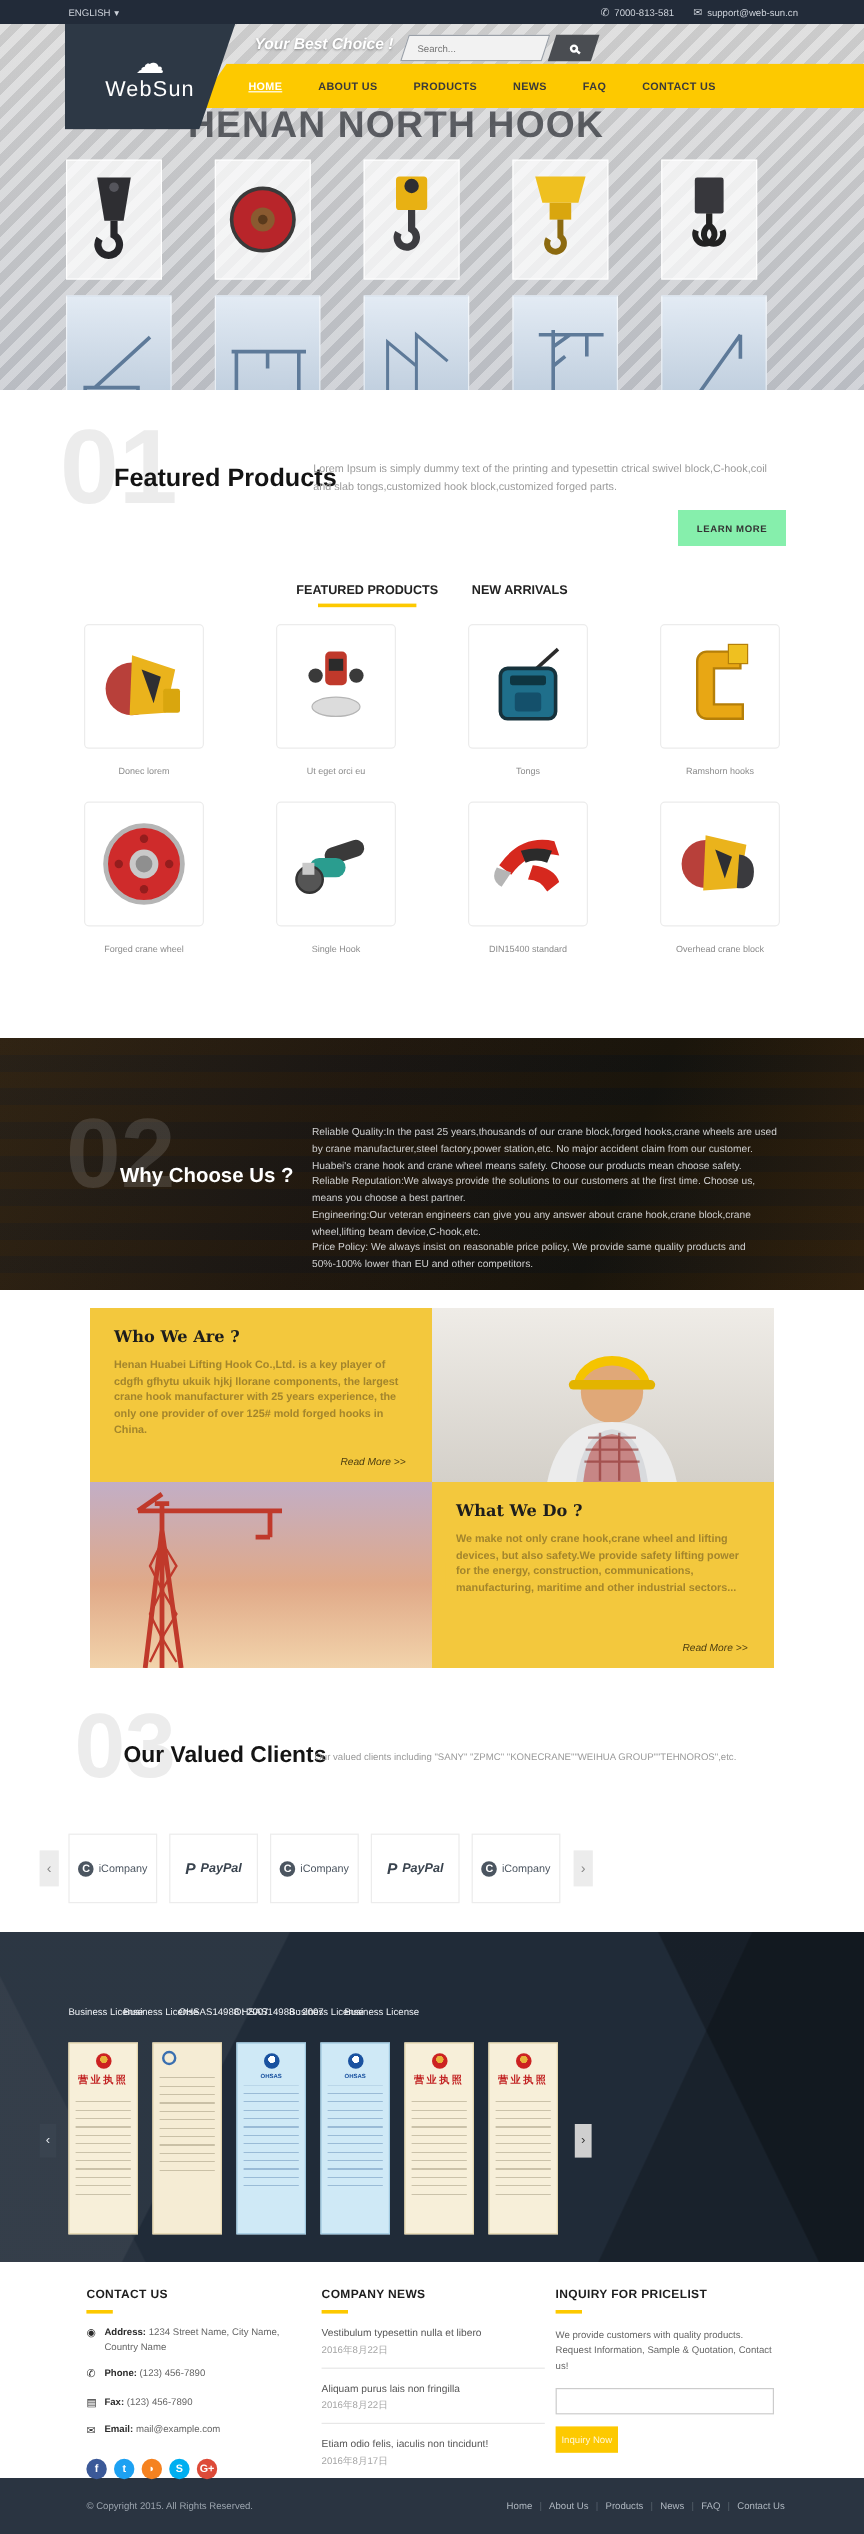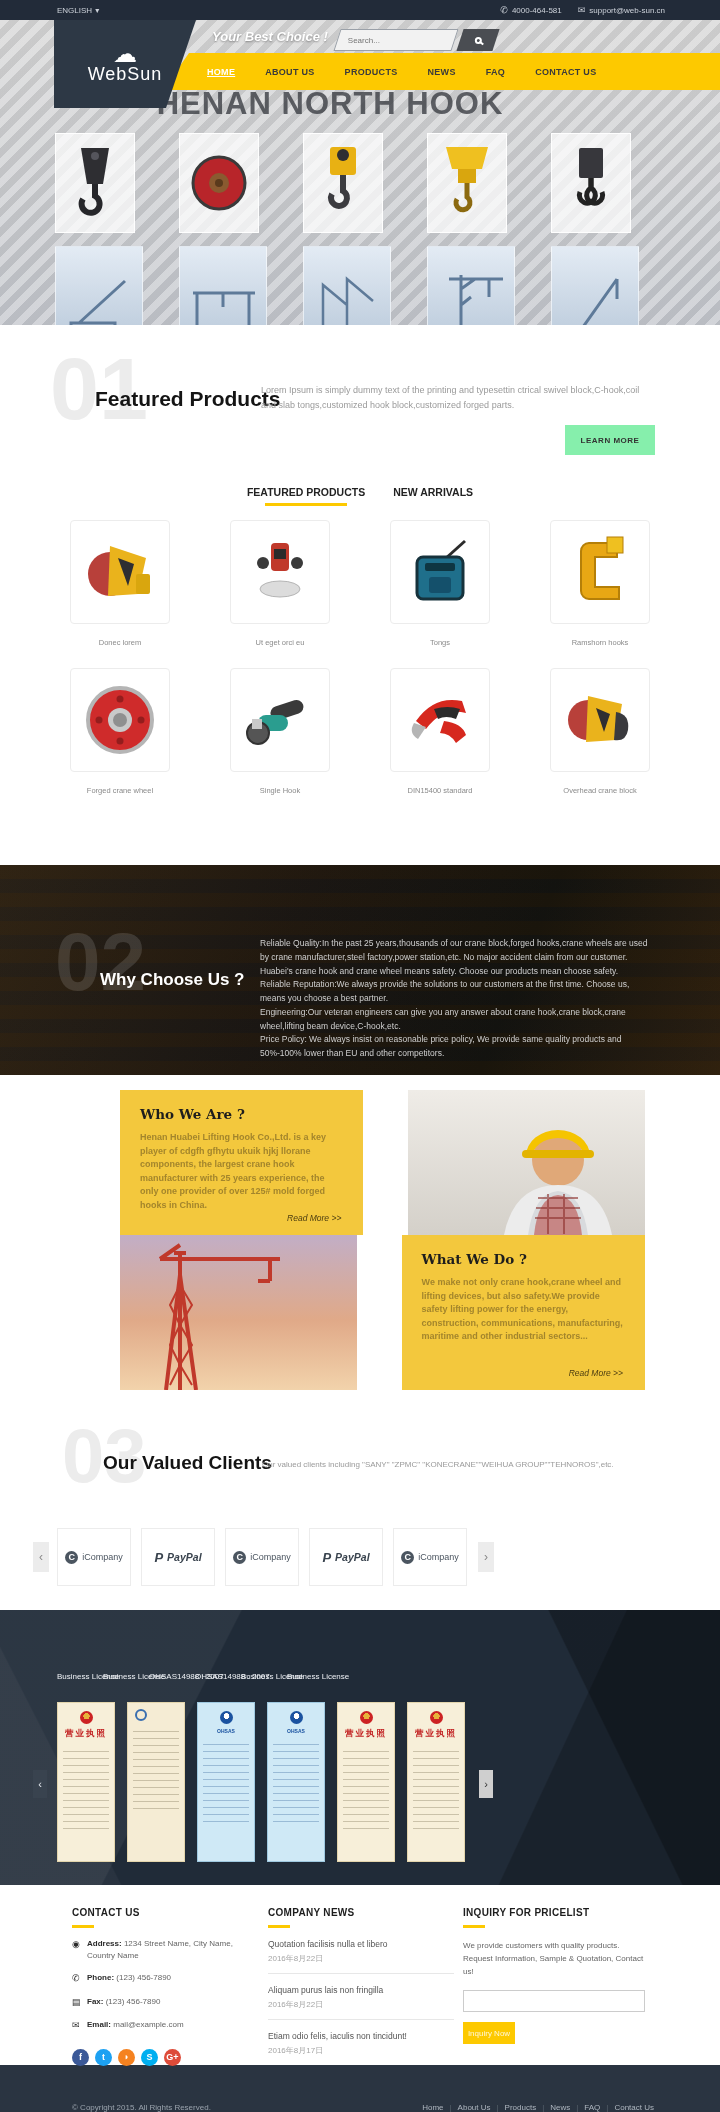--- a/index.html
+++ b/index.html
@@ -62,21 +62,21 @@
       background:linear-gradient(112deg,#2a2012 0%,#1a140d 40%,#121009 70%,#2a1d0c 100%); }
   .why::before { content:''; position:absolute; inset:0;
       background:repeating-linear-gradient(0deg, rgba(120,80,40,.08) 0 14px, rgba(30,50,90,.08) 14px 28px); }
   .why .bignum { left:55px; top:56px; font-size:82px; color:rgba(210,210,210,.16); }
   .why h2 { position:absolute; left:100px; top:105px; font-size:17px; color:#fff; z-index:1; }
   .why .text { position:absolute; left:260px; top:72px; width:392px; font-size:8.5px; color:#cfcfcf; line-height:1.62; z-index:1; }
 
   
   .whowhat { width:570px; margin:15px 0 0 75px; height:300px; }
   .ww-row { display:flex; height:145px; } .ww-row.r2 { height:155px; }
-  .ww-cell { width:285px; height:100%; position:relative;margin-left:45px; }
+  .ww-cell { width:285px; height:100%; position:relative; }
   .ybox { background:#f3c83d; padding:16px 20px 12px 20px; z-index:2; }
   .ybox h3 { font-family:"DejaVu Serif","Liberation Serif",serif; font-weight:600; font-size:13.5px; color:#1d1d1d; margin-bottom:9px; }
   .ybox .btxt { font-size:9px; font-weight:bold; color:#a3852c; line-height:1.5; }
   .ybox .rm { position:absolute; right:22px; bottom:12px; font-size:8.5px; font-style:italic; color:#4c3d10; text-decoration:none; }
   .arrow-r::after { content:''; position:absolute; right:-11px; top:50%; margin-top:-11px; border:11px solid transparent; border-left-color:#f3c83d; }
   .arrow-l::before { content:''; position:absolute; left:-11px; top:50%; margin-top:-11px; border:11px solid transparent; border-right-color:#f3c83d; }
   .ww-photo { overflow:hidden; }
   .worker-bg { width:100%; height:100%; background:linear-gradient(#efece7,#d4d0c9); }
   .crane-bg  { width:100%; height:100%; background:linear-gradient(#c2aec6 0%,#e0a988 55%,#f2d3ab 100%); }
 
@@ -135,41 +135,41 @@
   .s-fb{background:#3b5998;} .s-tw{background:#1da1f2;} .s-rss{background:#f58220;} .s-sk{background:#00aff0;} .s-gp{background:#dd4b39;}
   .news-item { padding:11px 0 9px 0; border-bottom:1px solid #e7e7e7; }
   .news-item:last-child { border-bottom:0; }
   .nt { color:#555; font-size:8.5px; }
   .nd { color:#a5a5a5; margin-top:4px; }
   .fc3 .blurb { color:#666; line-height:1.6; margin-top:12px; }
   .inq-input { width:182px; height:22px; border:1px solid #ccc; background:#fff; margin-top:12px; font-size:8px; padding:0 5px; font-family:"Liberation Sans",sans-serif; }
   .inq-btn { margin-top:10px; width:52px; height:22px; background:#fdc900; border:0; color:#fff7d8; font-size:8px; cursor:pointer; font-family:"Liberation Sans",sans-serif; }
 
   
-  .bottombar { height:47px; background:#2a3441; display:flex; align-items:flex-end; padding:0 66px 0 72px; font-size:8px; color:#9aa3ad;gap:48px; }
+  .bottombar { height:47px; background:#2a3441; display:flex; align-items:center; padding:0 66px 0 72px; font-size:8px; color:#9aa3ad;gap:48px; }
   .blinks { margin-left:auto; display:flex; align-items:center; gap:6px; }
   .blinks a { color:#aeb6bf; text-decoration:none; }
   .bsep { color:#56606c; }
 
   svg { display:block; }
 </style>
 </head>
 <body>
 
 <div class="page">
 
   <div class="topbar">
     <div class="lang">
       <span>ENGLISH</span>
       <span>▾</span>
     </div>
     <div class="right">
       <div class="item">
         <span class="gl">✆</span>
-        <span>4000-464-581</span>
+        <span>7000-813-581</span>
       </div>
       <div class="item">
         <span class="gl">✉</span>
         <span>support@web-sun.cn</span>
       </div>
     </div>
   </div>
 
   <div class="hero">
     <div class="logo">
@@ -535,21 +535,21 @@
         <a href="#" class="soc s-rss">◗</a>
         <a href="#" class="soc s-sk">S</a>
         <a href="#" class="soc s-gp">G+</a>
       </div>
     </div>
 
     <div class="fcol fc2">
       <h4>COMPANY NEWS</h4>
       <div class="yline"></div>
       <div class="news-item">
-        <div class="nt">Quotation facilisis nulla et libero</div>
+        <div class="nt">Vestibulum typesettin nulla et libero</div>
         <div class="nd">2016年8月22日</div>
       </div>
       <div class="news-item">
         <div class="nt">Aliquam purus lais non fringilla</div>
         <div class="nd">2016年8月22日</div>
       </div>
       <div class="news-item">
         <div class="nt">Etiam odio felis, iaculis non tincidunt!</div>
         <div class="nd">2016年8月17日</div>
       </div>

